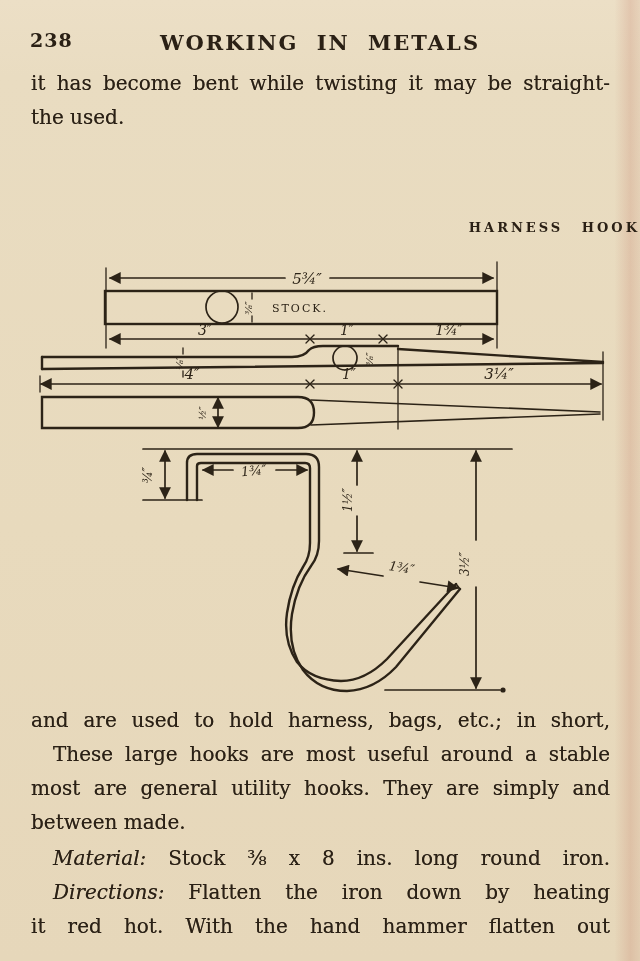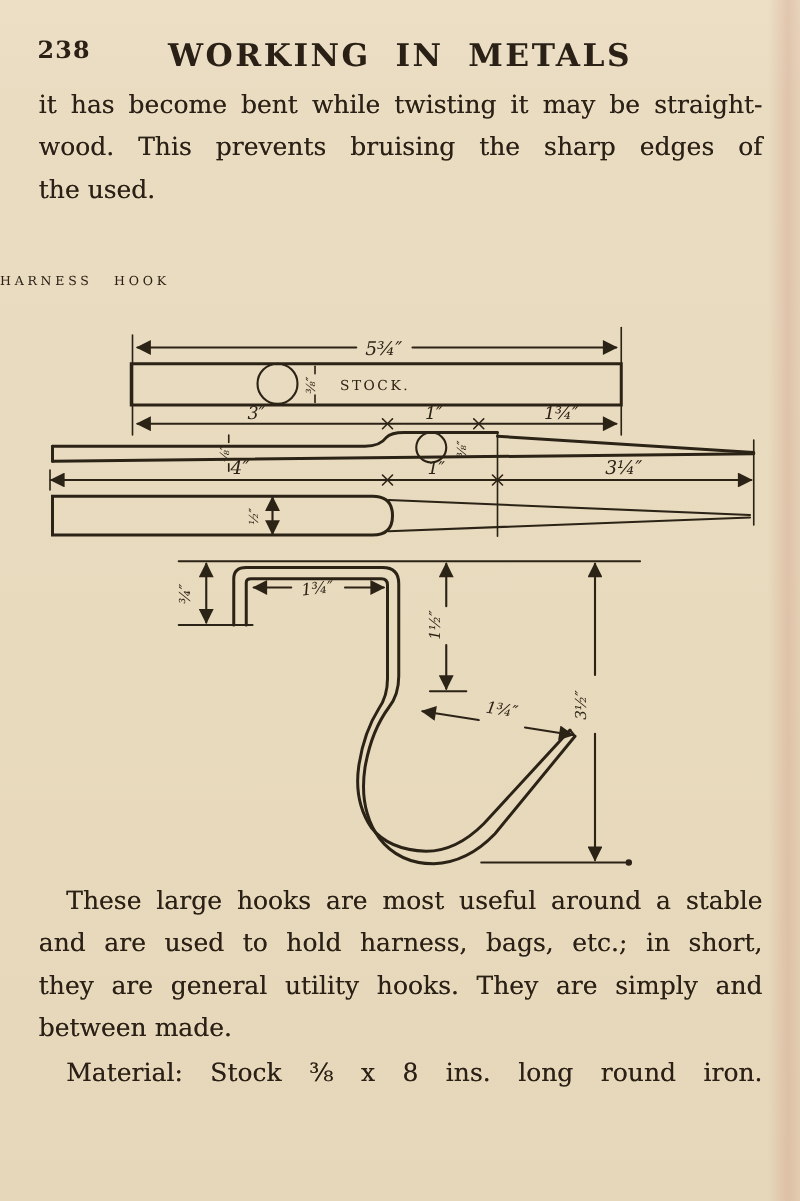--- a/index.html
+++ b/index.html
@@ -5,47 +5,46 @@
   html,body{margin:0;padding:0;background:#6b645a;}
   .page{
     position:relative;width:640px;height:961px;overflow:hidden;
     background:
       linear-gradient(90deg, rgba(190,110,92,0) 96%, rgba(190,110,92,.22) 98.5%, rgba(190,110,92,.10) 100%),
       linear-gradient(180deg, #ecdfc6 0%, #e9dcc1 8%, #e8dabd 55%, #e6d7ba 100%);
     font-family:"DejaVu Serif", serif;color:#2a2015;
   }
   .abs{position:absolute;}
   .pagenum{left:30px;top:29px;font-size:19px;font-weight:bold;letter-spacing:1px;}
-  .runhead{left:0;right:0;top:30px;text-align:center;font-size:25px;font-weight:bold;
+  .runhead{left:0;right:0;top:30px;text-align:center;font-size:21px;font-weight:bold;
     letter-spacing:2px;word-spacing:9px;}
   .para{left:31px;width:579px;}
   .jline{height:34px;line-height:34px;font-size:20px;text-align:justify;text-align-last:justify;
     text-shadow:0 0 .5px rgba(42,32,21,.65);white-space:normal;}
   .jline.last{text-align-last:left;}
   .jline.indent{padding-left:22px;}
-  .lead{margin-top:20px;}
-  .fig-head{left:0;right:0;top:220px;text-align:left;font-size:10px;font-weight:normal;
+  .lead{font-style:italic;margin-top:20px;}
+  .fig-head{left:0;right:0;top:220px;text-align:right;font-size:13px;font-weight:bold;
     letter-spacing:3px;word-spacing:11px;}
   svg{display:block;}
   svg text{font-family:"DejaVu Serif", serif;font-style:italic;fill:#2c2317;}
   .draw{stroke:#2c2317;fill:none;stroke-linecap:round;}
   .w1{stroke-width:1.3;} .w2{stroke-width:1.7;} .w3{stroke-width:2.4;}
   .stock{font-style:normal;letter-spacing:2px;}
 </style>
 </head>
 <body>
 
 <div class="page">
 
   <div class="abs pagenum">238</div>
   <div class="abs runhead">WORKING IN METALS</div>
 
   <div class="abs para" style="top:66px">
     <div class="jline">it has become bent while twisting it may be straight-</div>
-    <div class="jline">wood.  This prevents bruising the sharp edges of</div>
     <div class="jline last">the used.</div>
   </div>
 
   <div class="abs fig-head">HARNESS HOOK</div>
 
   <svg class="abs" style="top:255px;left:0" width="640" height="448" viewBox="0 255 640 448">
     <defs>
       <marker id="arr" viewBox="0 0 10 10" refX="9" refY="5" markerWidth="9" markerHeight="7" orient="auto-start-reverse">
           <path d="M0,0 L10,5 L0,10 z" fill="#2c2317"></path>
         </marker>
@@ -134,27 +133,34 @@
 
       <line class="draw w2" x1="476" y1="451" x2="476" y2="540" marker-start="url(#arr)"></line>
       <line class="draw w2" x1="476" y1="587" x2="476" y2="688" marker-end="url(#arr)"></line>
       <line class="draw w2" x1="385" y1="690" x2="500" y2="690"></line>
       <circle cx="503" cy="690" r="2.6" fill="#2c2317"></circle>
       <text x="469" y="564" font-size="12" text-anchor="middle" transform="rotate(-90 469 564)">3½″</text>
     </g>
   </svg>
 
   <div class="abs para" style="top:703px">
+    <div class="jline">and are used to hold harness, bags, etc.; in short,</div>
     <div class="jline indent">These large hooks are most useful around a stable</div>
-    <div class="jline">and are used to hold harness, bags, etc.; in short,</div>
-    <div class="jline">they are general utility hooks.  They are simply and</div>
+    <div class="jline">most are general utility hooks.  They are simply and</div>
     <div class="jline last">between made.</div>
   </div>
 
   <div class="abs para" style="top:841px">
     <div class="jline indent">
       <span class="lead">Material:</span>
       <span>Stock ⅜ x 8 ins. long round iron.</span>
     </div>
   </div>
 
+  <div class="abs para" style="top:875px">
+    <div class="jline indent">
+      <span class="lead">Directions:</span>
+      <span>Flatten the iron down by heating</span>
+    </div>
+    <div class="jline">it red hot.  With the hand hammer flatten out</div>
+  </div>
 
 </div>
 
 </body></html>

